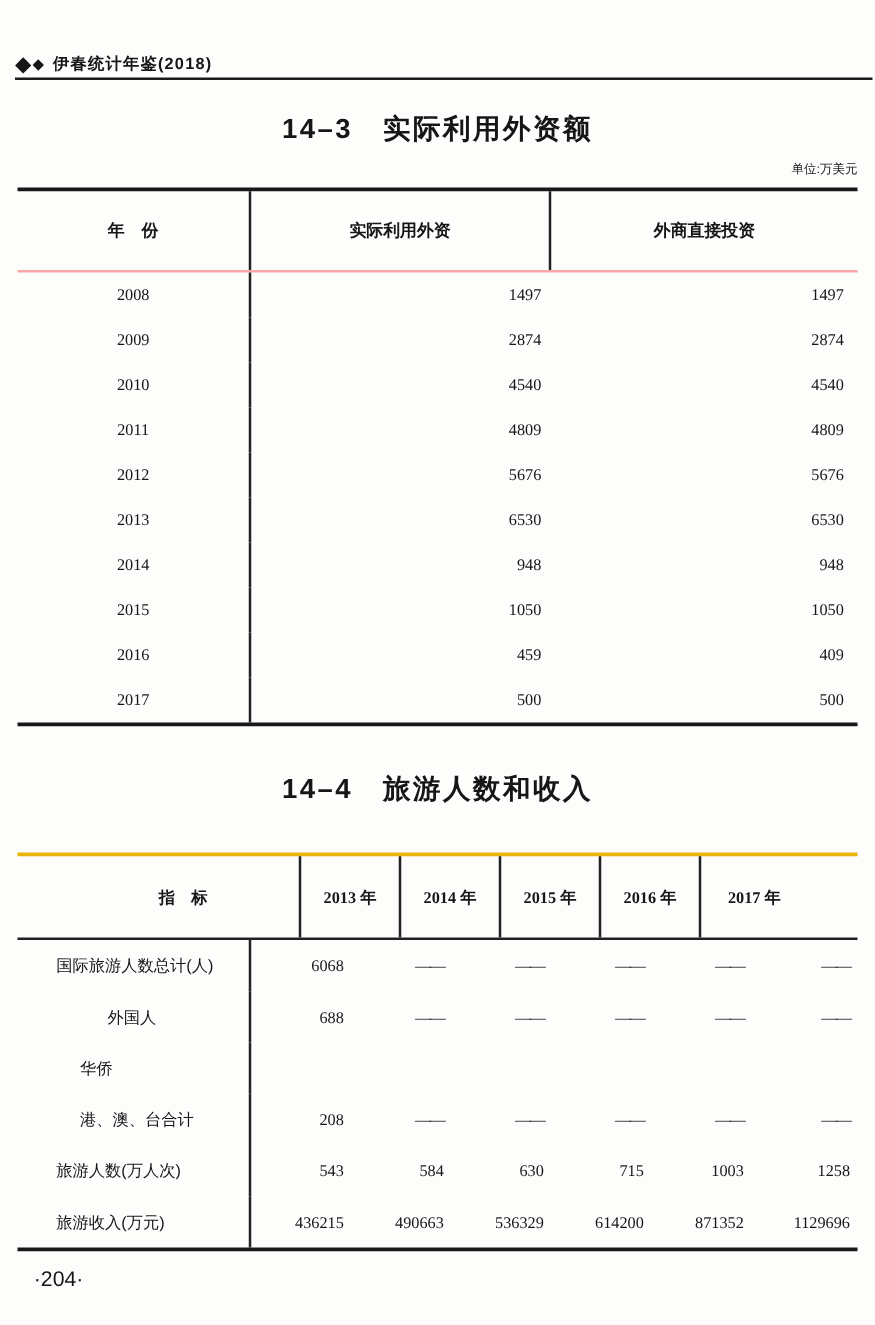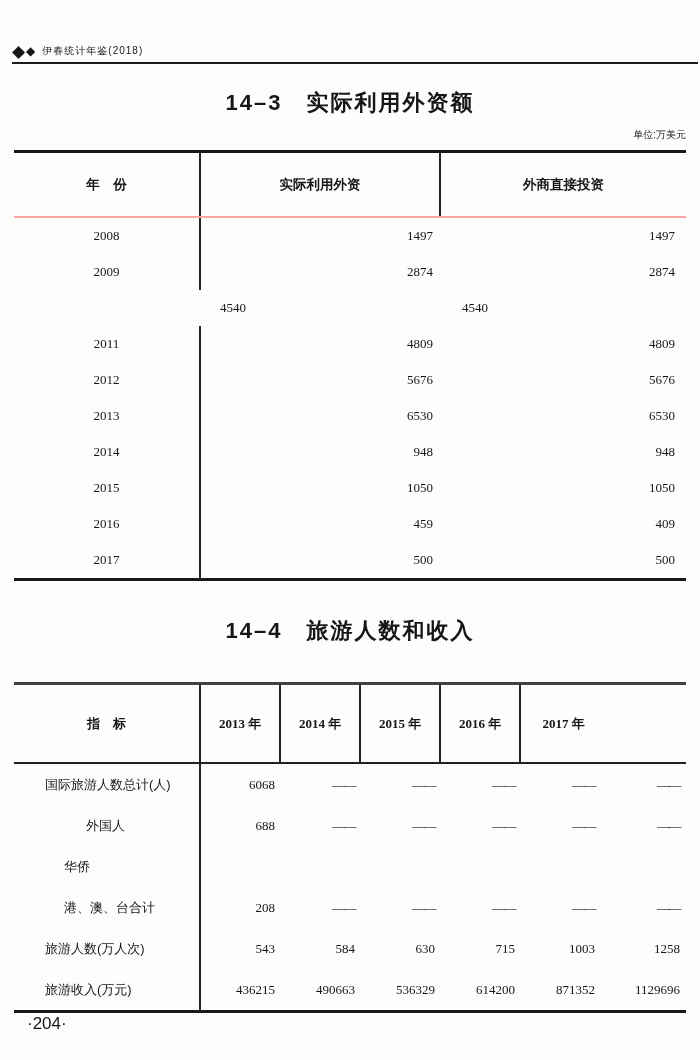--- a/index.html
+++ b/index.html
@@ -9,21 +9,21 @@
     background:#fdfdfc;
     color:#161616;
     font-family:"Liberation Sans", sans-serif;
     overflow:hidden;
   }
   
   .pg-header { position:absolute; left:12px; top:40px; width:686px; height:22px;
     display:flex; align-items:center; }
   .dia-lg { font-size:17px; line-height:1; }
   .dia-sm { font-size:12px; line-height:1; margin-left:1px; margin-right:7px; }
-  .pg-header-title { font-size:10px; font-weight:normal; letter-spacing:1px; }
+  .pg-header-title { font-size:13px; font-weight:bold; letter-spacing:1px; }
   .pg-header-rule { position:absolute; left:12px; top:62px; width:686px; height:0;
     border-top:2px solid #1b1b1b; }
   
   .sec-title { position:absolute; left:0; width:700px; text-align:center;
     font-size:22px; font-weight:bold; letter-spacing:2px; }
   .sec-title.t1 { top:88px; }
   .sec-title.t2 { top:616px; }
   .unit-label { position:absolute; right:14px; top:128px; font-size:10px; }
   
   .num { font-family:"Liberation Serif", serif; font-size:13px; letter-spacing:0; }
@@ -40,22 +40,22 @@
   .t1-row { display:flex; height:36px; font-size:13px; }
   .t1-c1 { width:187px; border-right:2px solid #222; display:flex;
     align-items:center; justify-content:center; }
   .t1-c2 { width:240px; display:flex; align-items:center; justify-content:flex-end;
     padding-right:8px; }
   .t1-c3 { width:245px; display:flex; align-items:center; justify-content:flex-end;
     padding-right:11px; }
   
   .tbl2 { position:absolute; left:14px; top:682px; width:672px;
     border-bottom:3px solid #181818; }
-  .t2-head { display:flex; height:82px; border-top:3px solid #404040;
-    border-bottom:2px solid #222; font-size:13px; font-weight:bold; }
+  .t2-head { display:flex; height:70px; border-top:3px solid #eab308;
+    border-bottom:2px solid #222; font-size:13px; font-weight:bold;justify-content:center; }
   .t2-head > div { display:flex; align-items:center; justify-content:center;
     height:100%; border-right:2px solid #222; }
   .t2-head > div:last-child { border-right:none; }
   .t2-hc1 { width:187px; }
   .t2-hcy { width:80px; }
   .t2-hcy.last { width:85px; }
   .t2-head .num { font-weight:bold; }
   .t2-row { display:flex; height:41px; font-size:13px; }
   .t2-lab { width:187px; border-right:2px solid #222; display:flex; align-items:center; }
   .t2-val { width:80px; display:flex; align-items:center; justify-content:flex-end;
@@ -90,20 +90,21 @@
     <div class="t1-c1 num">2008</div>
     <div class="t1-c2 num">1497</div>
     <div class="t1-c3 num">1497</div>
   </div>
   <div class="t1-row">
     <div class="t1-c1 num">2009</div>
     <div class="t1-c2 num">2874</div>
     <div class="t1-c3 num">2874</div>
   </div>
   <div class="t1-row">
+    <div class="t1-c1 num">2010</div>
     <div class="t1-c2 num">4540</div>
     <div class="t1-c3 num">4540</div>
   </div>
   <div class="t1-row">
     <div class="t1-c1 num">2011</div>
     <div class="t1-c2 num">4809</div>
     <div class="t1-c3 num">4809</div>
   </div>
   <div class="t1-row">
     <div class="t1-c1 num">2012</div>

